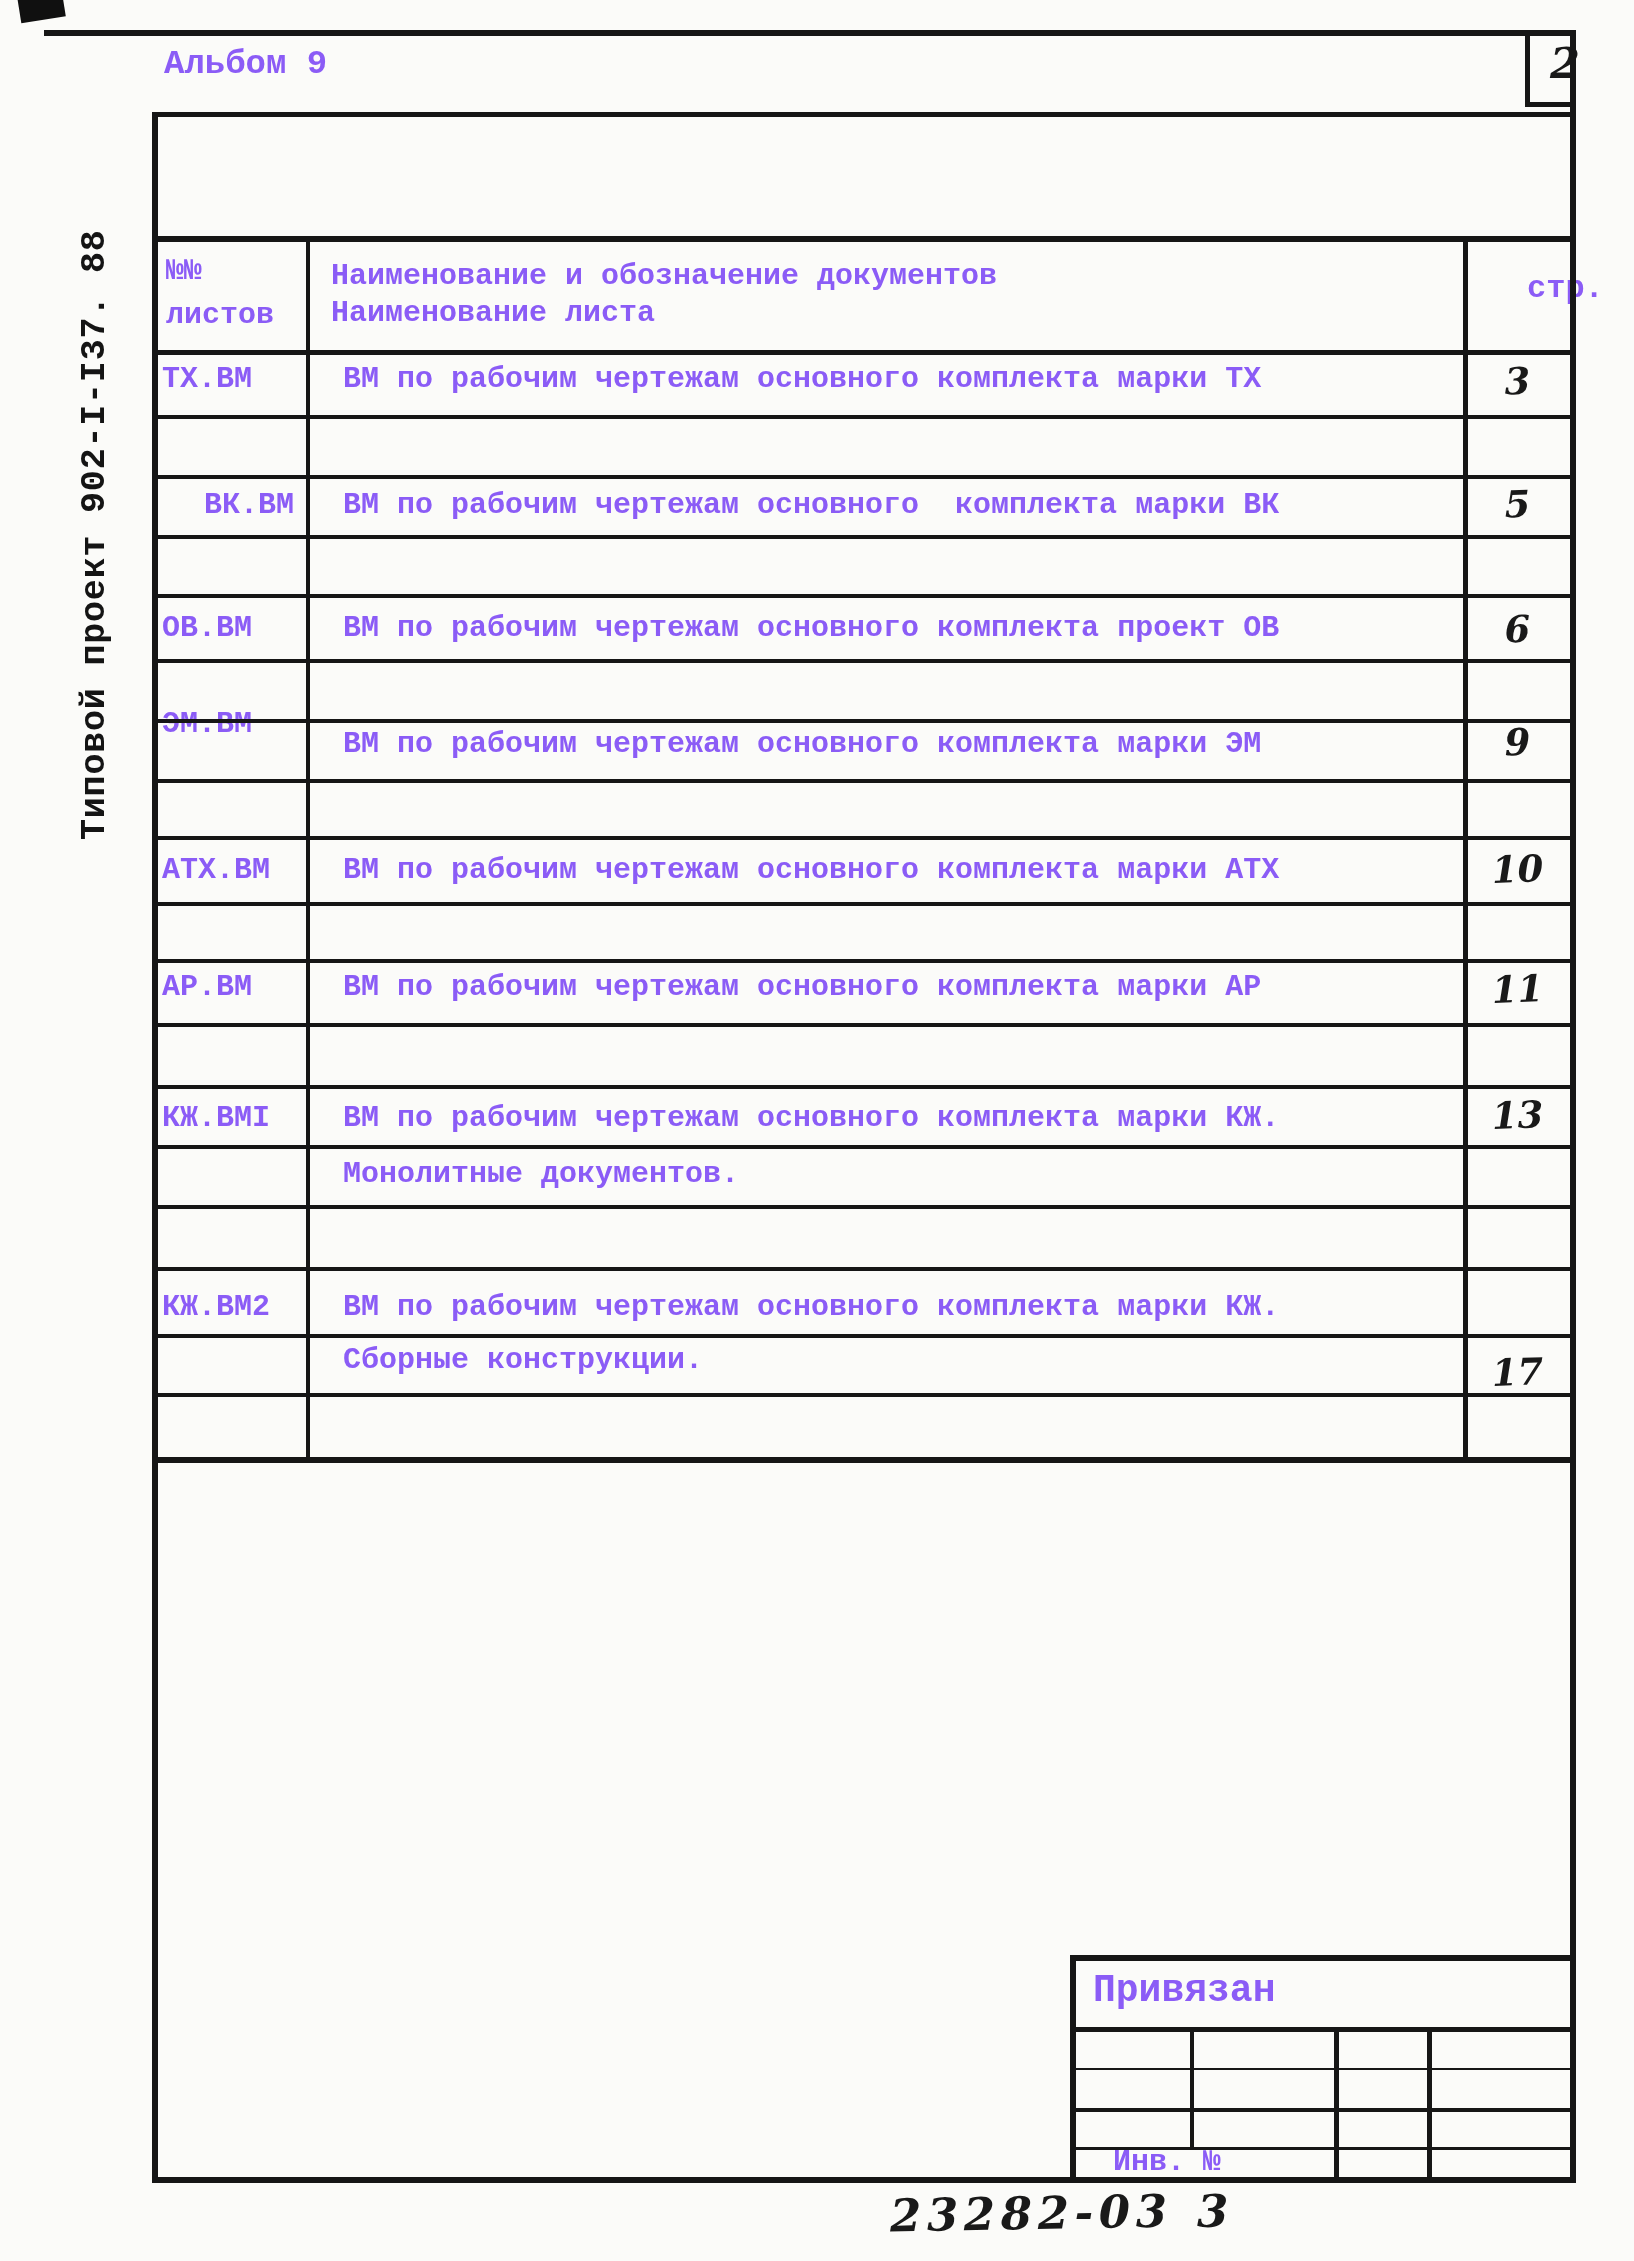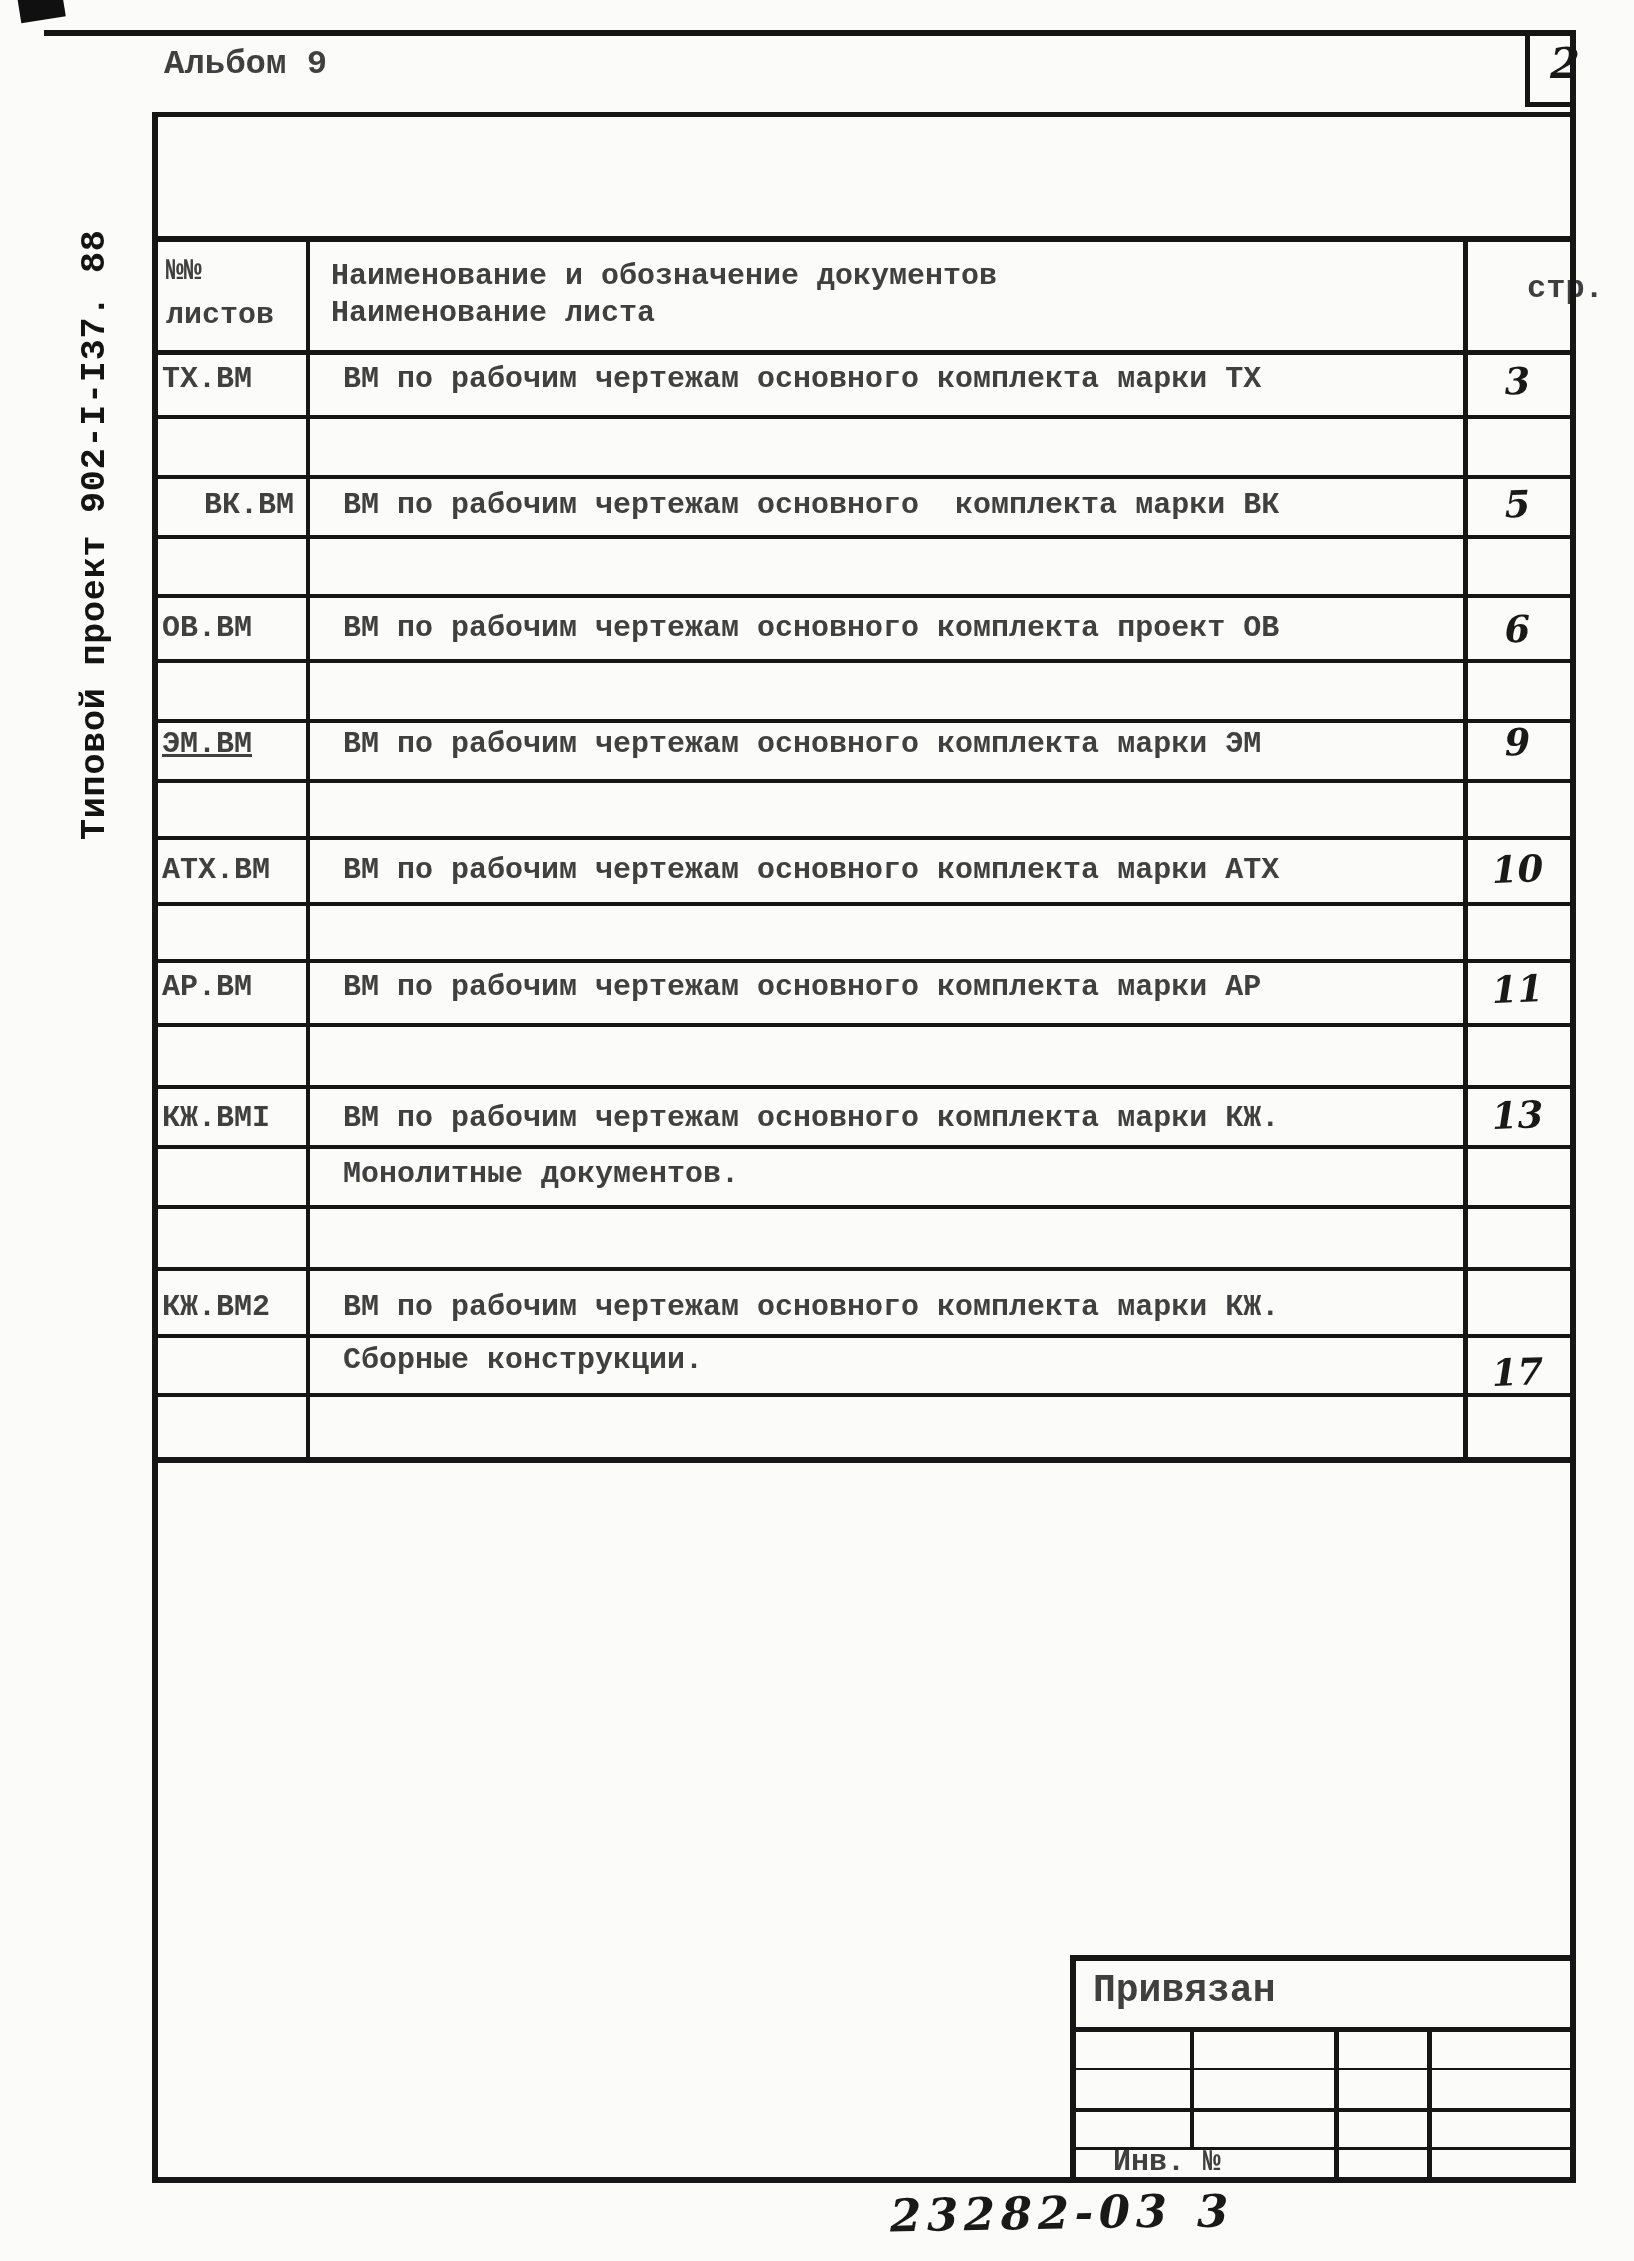--- a/index.html
+++ b/index.html
@@ -5,21 +5,21 @@
   html,body{margin:0;padding:0;}
   body{
     width:1634px;height:2261px;background:#fbfbf9;position:relative;
     overflow:hidden;
     font-family:"Liberation Mono","DejaVu Sans Mono",monospace;
     color:#141414;
   }
   .line{position:absolute;background:#161616;}
   .mono{
     position:absolute;font-family:"Liberation Mono","DejaVu Sans Mono",monospace;
-    font-weight:700;white-space:pre;letter-spacing:0;color:#404040;
+    font-weight:700;white-space:pre;letter-spacing:0;color:#8b5cf6;
   }
   .hand{
     position:absolute;font-family:"DejaVu Serif","Liberation Serif",serif;
     font-style:italic;font-weight:700;color:#191919;white-space:pre;
   }
   .t38{font-size:30px;line-height:34px;}
   .t40{font-size:32px;line-height:35px;}
   .t43{font-size:34px;line-height:37px;}
   .pgnum{width:109px;text-align:center;font-size:37px;transform:rotate(-2deg);}
   .side-label{
@@ -58,21 +58,21 @@
   <div class="mono t38" style="left:162px;top:488px;margin-left:42px;">ВК.ВМ</div>
   <div class="mono t38" style="left:343px;top:488px;">ВМ по рабочим чертежам основного  комплекта марки ВК</div>
   <div class="hand pgnum" style="left:1463px;top:482px;">5</div>
 </div>
 <div>
   <div class="mono t38" style="left:162px;top:611px;">ОВ.ВМ</div>
   <div class="mono t38" style="left:343px;top:611px;">ВМ по рабочим чертежам основного комплекта проект ОВ</div>
   <div class="hand pgnum" style="left:1463px;top:607px;">6</div>
 </div>
 <div>
-  <div class="mono t38" style="left:162px;top:727px;text-decoration:underline;">ЭМ.ВМ</div>
+  <div class="mono t38" style="left:162px;top:707px;">ЭМ.ВМ</div>
   <div class="mono t38" style="left:343px;top:727px;">ВМ по рабочим чертежам основного комплекта марки ЭМ</div>
   <div class="hand pgnum" style="left:1463px;top:720px;">9</div>
 </div>
 <div>
   <div class="mono t38" style="left:162px;top:853px;">АТХ.ВМ</div>
   <div class="mono t38" style="left:343px;top:853px;">ВМ по рабочим чертежам основного комплекта марки АТХ</div>
   <div class="hand pgnum" style="left:1463px;top:847px;">10</div>
 </div>
 <div>
   <div class="mono t38" style="left:162px;top:970px;">АР.ВМ</div>

